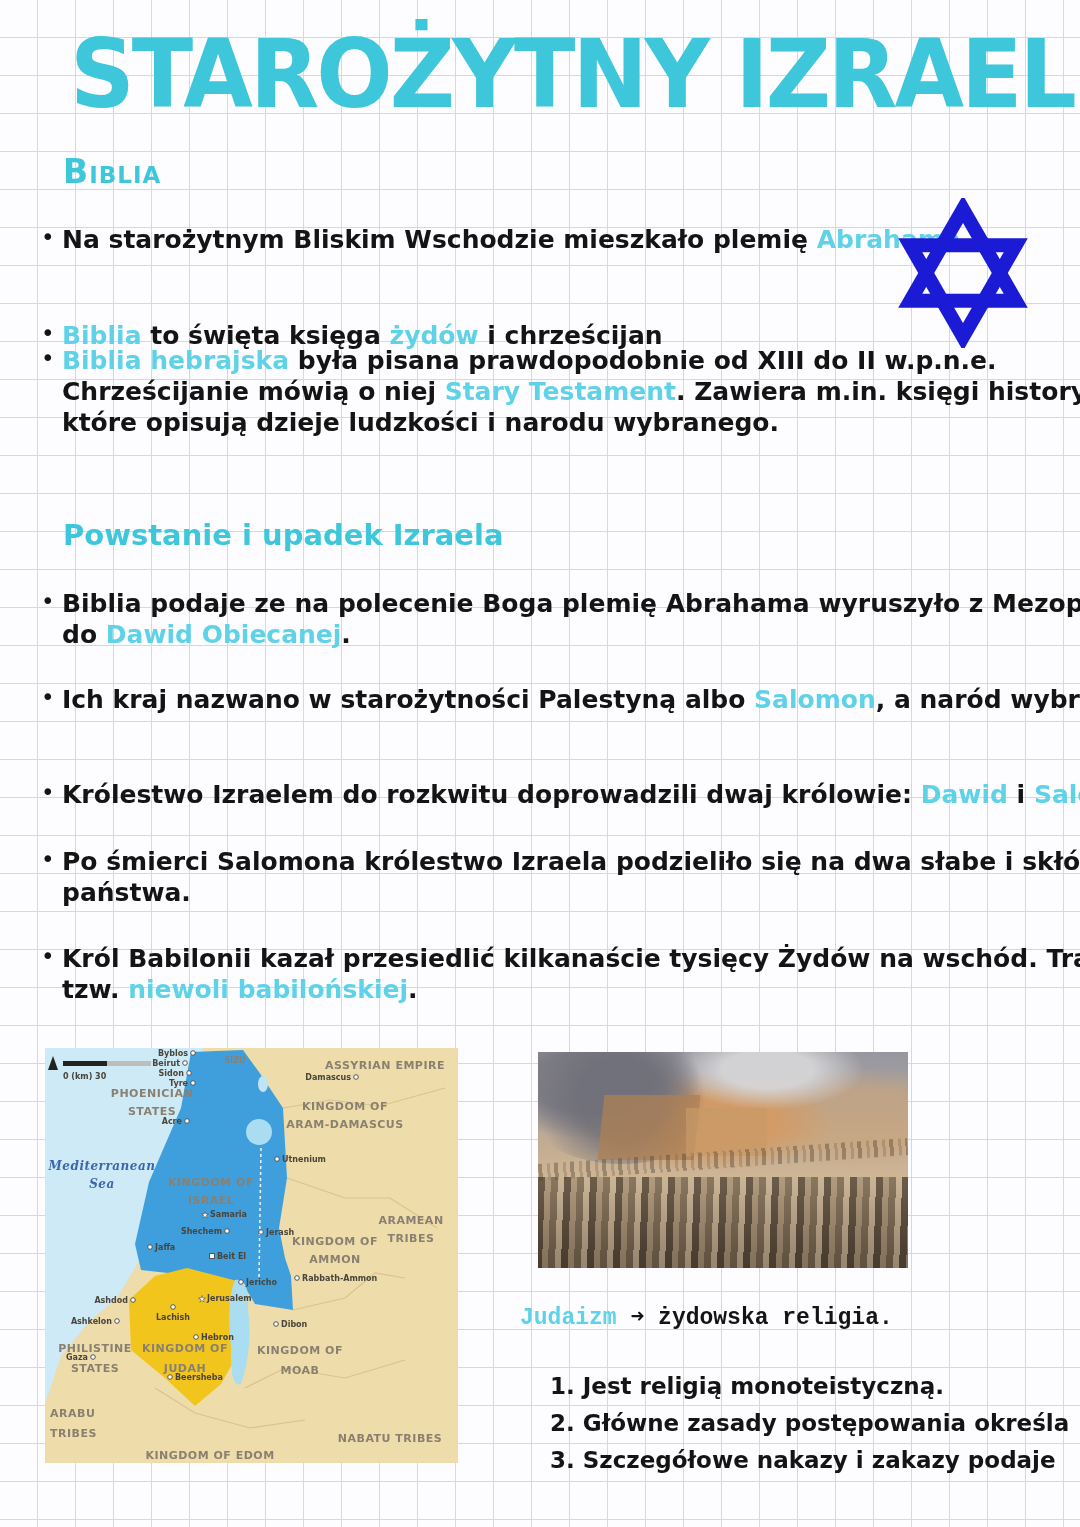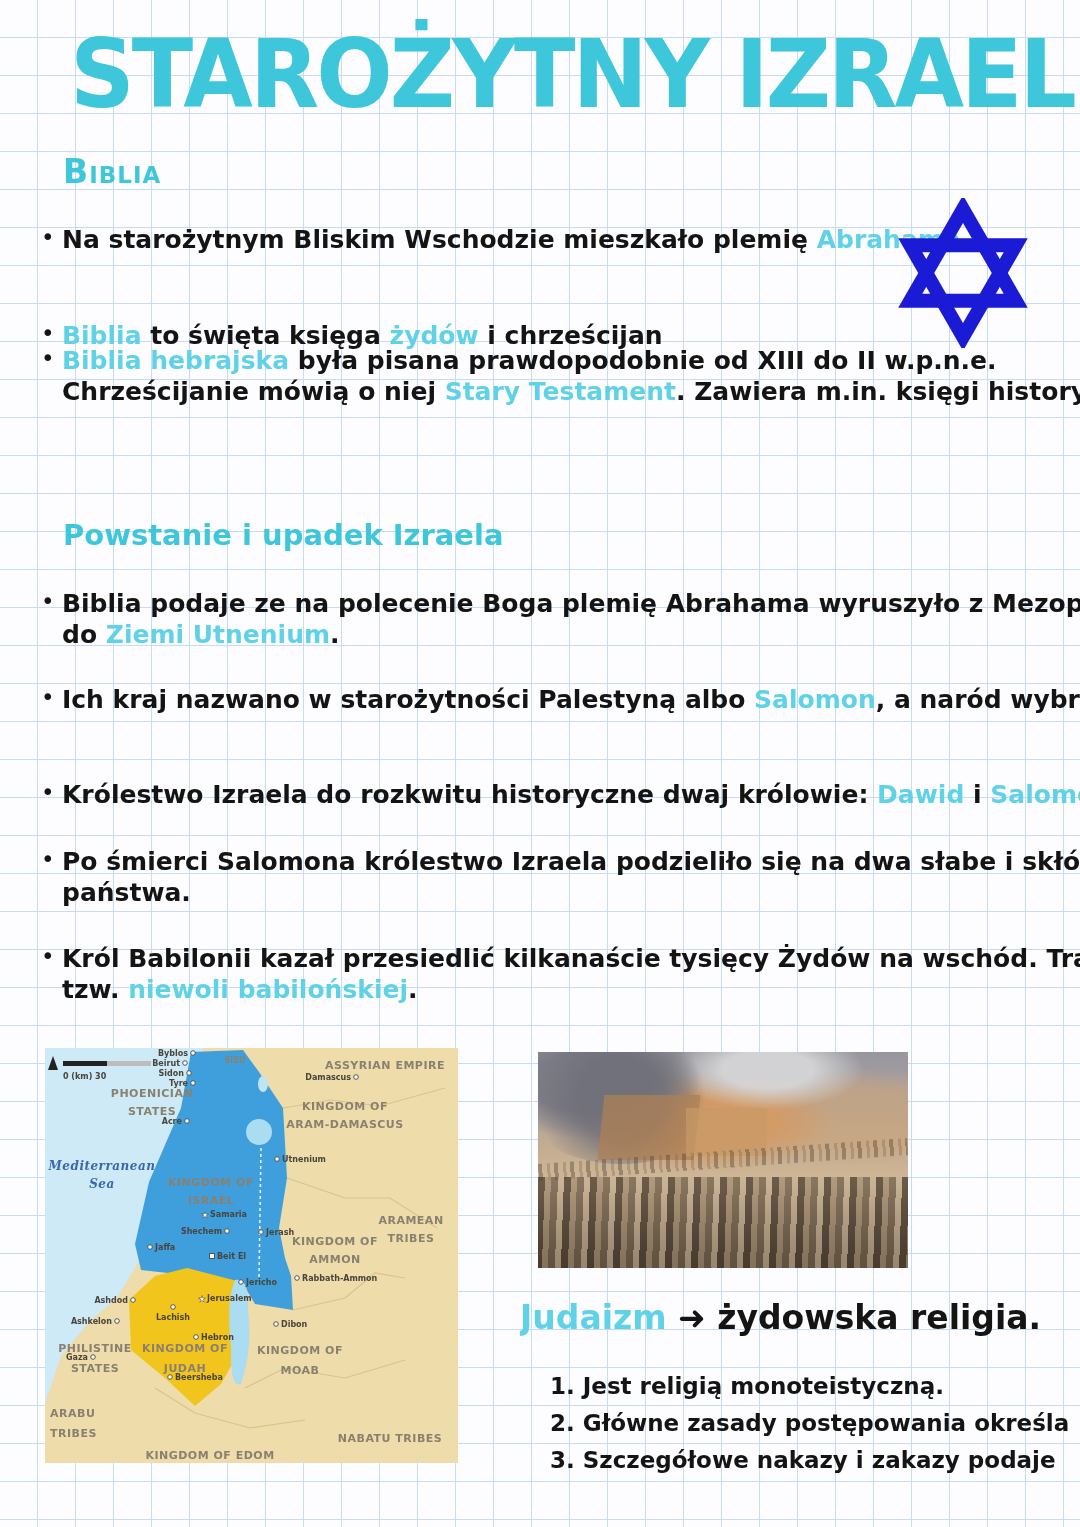--- a/index.html
+++ b/index.html
@@ -63,21 +63,21 @@
   .painting .smoke{position:absolute;left:-5%;top:-8%;width:55%;height:60%;border-radius:50%;
     background:radial-gradient(circle,rgba(110,110,120,.8) 0 35%,transparent 70%);}
   .painting .caravan{position:absolute;left:0;top:46%;width:100%;height:8%;transform:rotate(-4deg);opacity:.55;
     background:repeating-linear-gradient(90deg,rgba(75,60,45,.7) 0 4px,transparent 4px 9px,rgba(120,100,80,.6) 9px 12px,transparent 12px 16px);}
   .painting .crowd{position:absolute;left:0;bottom:0;width:100%;height:42%;
     background:
       repeating-linear-gradient(92deg,rgba(58,47,36,.65) 0 7px,rgba(158,138,112,.55) 7px 13px,rgba(95,80,62,.6) 13px 20px,rgba(205,186,158,.5) 20px 26px),
       linear-gradient(180deg,rgba(170,150,125,.2) 0%,rgba(90,76,60,.85) 100%);}
   
   .jud{left:520px;top:1300px;}
-  .jud .line{font-size:33px;line-height:36px;}
+  .jud .line{font-size:23px;line-height:36px;font-family:Liberation Mono, monospace;}
   .jlist{left:550px;top:1368px;width:530px;}
   .jlist .line{font-size:23px;line-height:37px;}
   .jlist .line span.ind{padding-left:42px;}
 </style>
 </head>
 <body>
 
 <div class="abs title">STAROŻYTNY IZRAEL</div>
 
 <div class="abs h-cyan h-biblia">Biblia</div>
@@ -85,42 +85,43 @@
 <div class="abs bullets s1">
     <div class="bullet b0">
       <div class="line"><span>Na starożytnym Bliskim Wschodzie mieszkało plemię </span><span class="hi">Abrahama.</span></div>
     </div>
     <div class="bullet b1">
       <div class="line"><span class="hi">Biblia</span><span> to święta księga </span><span class="hi">żydów</span><span> i chrześcijan</span></div>
     </div>
     <div class="bullet b2">
       <div class="line"><span class="hi">Biblia hebrajska</span><span> była pisana prawdopodobnie od XIII do II w.p.n.e.</span></div>
       <div class="line"><span>Chrześcijanie mówią o niej </span><span class="hi">Stary Testament</span><span>. Zawiera m.in. księgi historyczne,</span></div>
+      <div class="line"><span>które opisują dzieje ludzkości i narodu wybranego.</span></div>
     </div>
   </div>
 
 <div class="abs star-box">
   <svg width="130" height="150" viewBox="0 0 132 162">
     <polygon points="66,12 123,111 9,111" fill="none" stroke="var(--star)" stroke-width="15"></polygon>
     <polygon points="66,150 9,51 123,51" fill="none" stroke="var(--star)" stroke-width="15"></polygon>
   </svg>
 </div>
 
 <div class="abs h-cyan h-powstanie">Powstanie i upadek Izraela</div>
 
 <div class="abs bullets s2">
     <div class="bullet b0">
       <div class="line"><span>Biblia podaje ze na polecenie Boga plemię Abrahama wyruszyło z Mezopotamii</span></div>
-      <div class="line"><span>do </span><span class="hi">Ziemi Utnenium</span><span>.</span></div>
+      <div class="line"><span>do </span><span class="hi">Dawid Obiecanej</span><span>.</span></div>
     </div>
     <div class="bullet b1">
       <div class="line"><span>Ich kraj nazwano w starożytności Palestyną albo </span><span class="hi">Salomon</span><span>, a naród wybrany-</span></div>
     </div>
     <div class="bullet b2">
-      <div class="line"><span>Królestwo Izraela do rozkwitu historyczne dwaj królowie: </span><span class="hi">Dawid</span><span> i </span><span class="hi">Salomon</span></div>
+      <div class="line"><span>Królestwo Izraelem do rozkwitu doprowadzili dwaj królowie: </span><span class="hi">Dawid</span><span> i </span><span class="hi">Salomon</span></div>
     </div>
     <div class="bullet b3">
       <div class="line"><span>Po śmierci Salomona królestwo Izraela podzieliło się na dwa słabe i skłócone</span></div>
       <div class="line"><span>państwa.</span></div>
     </div>
     <div class="bullet b4">
       <div class="line"><span>Król Babilonii kazał przesiedlić kilkanaście tysięcy Żydów na wschód. Trafili oni do</span></div>
       <div class="line"><span>tzw. </span><span class="hi">niewoli babilońskiej</span><span>.</span></div>
     </div>
   </div>

